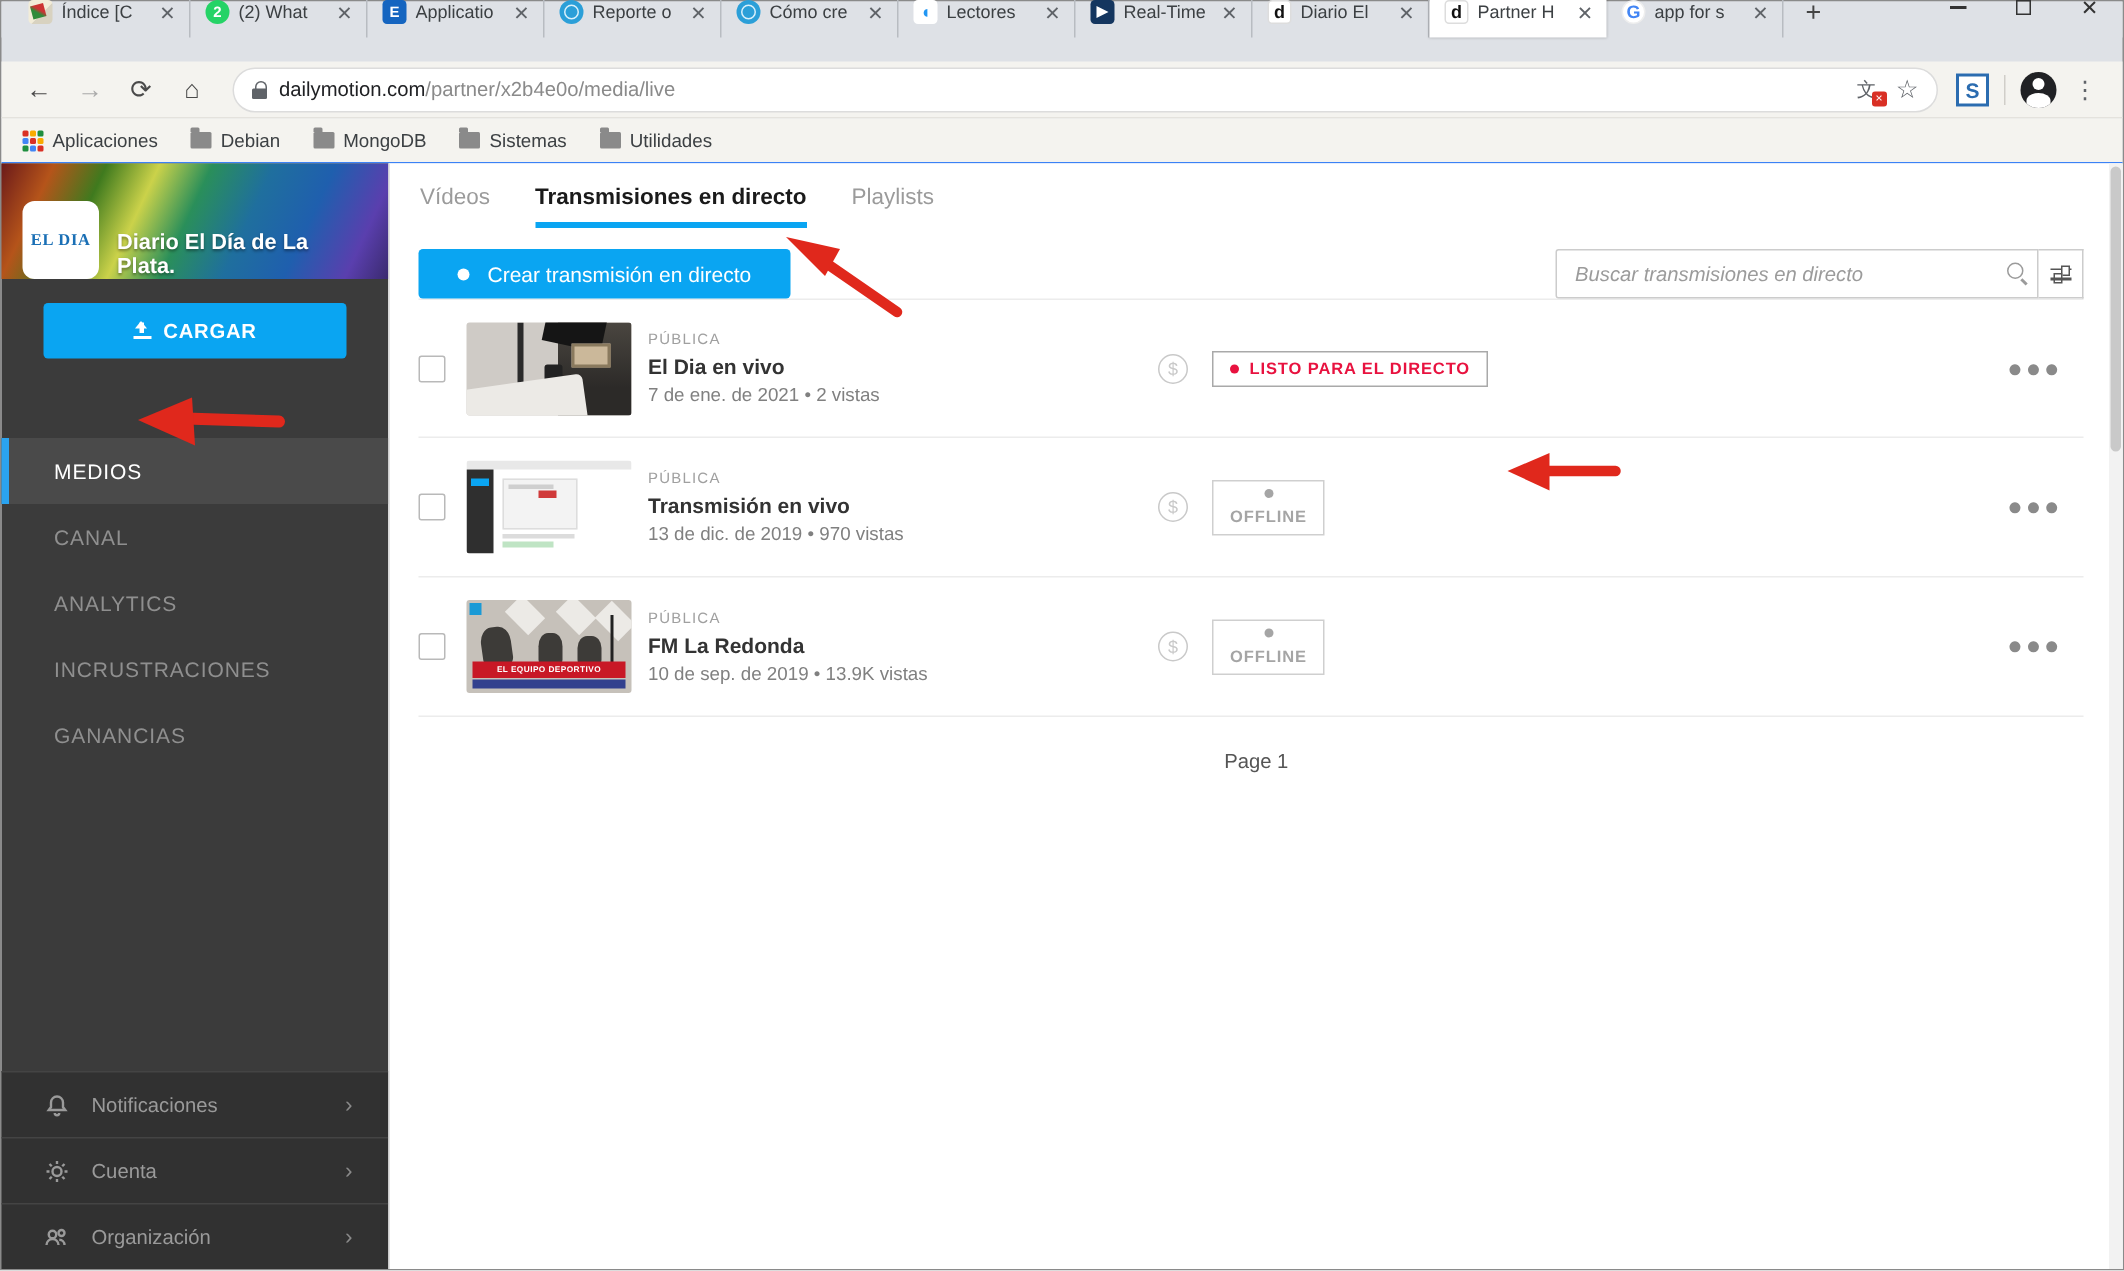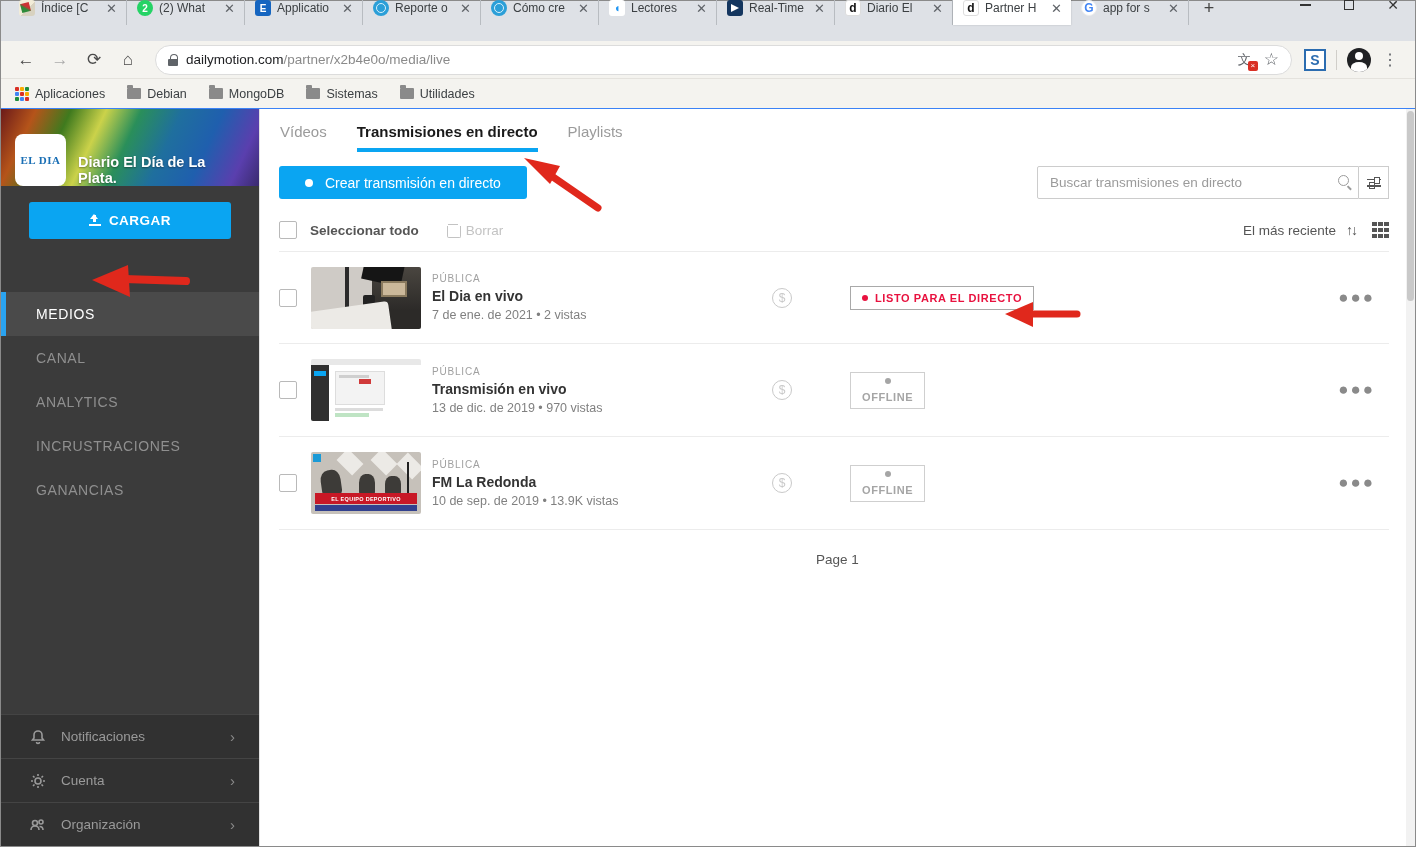--- a/index.html
+++ b/index.html
@@ -87,21 +87,21 @@
   .main { flex:1; position:relative; background:#fff; border-left:1px solid #e2e2e2; }
   .mtabs { display:flex; gap:30px; padding:14px 0 0 20px; }
   .mtab { font-size:15px; color:#9b9b9b; padding-bottom:12px; cursor:pointer; position:relative; }
   .mtab.active { color:#1a1a1a; font-weight:bold; }
   .mtab.active::after { content:""; position:absolute; left:0; right:0; bottom:0; height:4px; background:#0aa5f2; }
   .action-row { display:flex; align-items:flex-start; padding:14px 26px 0 19px; }
   .btn-create { height:33px; background:#0aa5f2; border:none; border-radius:3px; color:#fff; font-size:14px; padding:0 26px; display:flex; align-items:center; gap:12px; cursor:pointer; font-family:inherit; }
   .btn-create .dot { width:8px; height:8px; background:#fff; border-radius:50%; }
   .searchbar { margin-left:auto; display:flex; }
   .search-input-wrap { position:relative; width:322px; }
-  .search-input-wrap input { width:100%; height:33px; border:1px solid #ccc; border-radius:2px 0 0 2px; padding:0 34px 0 12px; font-size:13.5px; color:#333; font-family:inherit; outline:none; }
+  .search-input-wrap input { width:100%; height:33px; border:1px solid #ccc; border-radius:2px 0 0 2px; padding:0 34px 0 12px; font-size:13.5px; color:#333; font-family:inherit; outline:none;font-style:italic; }
   .search-input-wrap input::placeholder { color:#9b9b9b; }
   .mag { position:absolute; right:10px; top:9px; width:11px; height:11px; border:1.5px solid #9b9b9b; border-radius:50%; }
   .mag::after { content:""; position:absolute; right:-4px; bottom:-3px; width:5px; height:1.5px; background:#9b9b9b; transform:rotate(45deg); }
   .btn-filter { width:30px; height:33px; border:1px solid #ccc; border-left:none; background:#fff; display:flex; align-items:center; justify-content:center; cursor:pointer; }
   .sliders { width:14px; height:12px; position:relative; }
   .sliders::before, .sliders::after { content:""; position:absolute; left:0; right:0; height:1.6px; background:#555; }
   .sliders::before { top:2px; } .sliders::after { bottom:2px; }
   .sliders i::before, .sliders i::after { content:""; position:absolute; width:4px; height:5px; border:1.6px solid #555; background:#fff; }
   .sliders i::before { top:0; left:7px; } .sliders i::after { bottom:0; left:2px; }
 
@@ -120,21 +120,21 @@
   .media-list { padding:0 26px 0 19px; }
   .media-row { display:flex; align-items:center; height:93px; border-bottom:1px solid #ececec; }
   .media-row:first-child { border-top:1px solid #ececec; }
   .media-row .cb { margin-right:14px; }
   .thumb { width:110px; height:62px; border-radius:2px; position:relative; overflow:hidden; flex:0 0 110px; background:#cfcbc6; }
   .media-info { margin-left:11px; width:330px; }
   .vis { font-size:10px; color:#a0a0a0; letter-spacing:0.8px; }
   .mtitle { font-size:14px; font-weight:bold; color:#333; margin-top:4px; }
   .mmeta { font-size:12.5px; color:#808080; margin-top:4px; }
   .dollar { width:20px; height:20px; border:1.4px solid #c9c9c9; border-radius:50%; color:#c9c9c9; font-size:12px; display:flex; align-items:center; justify-content:center; margin:0 16px 0 10px; flex:0 0 20px; }
-  .status-badge { display:flex; align-items:center; gap:7px; border:1px solid #a9a9a9; padding:5px 11px; font-size:11px; font-weight:bold; letter-spacing:0.6px; white-space:nowrap;margin-left:42px; }
+  .status-badge { display:flex; align-items:center; gap:7px; border:1px solid #a9a9a9; padding:5px 11px; font-size:11px; font-weight:bold; letter-spacing:0.6px; white-space:nowrap; }
   .status-badge .sdot { width:6px; height:6px; border-radius:50%; }
   .status-ready { color:#e8123f; }
   .status-ready .sdot { background:#e8123f; }
   .status-offline { color:#a5a5a5; border-color:#cfcfcf;flex-direction:column; }
   .status-offline .sdot { background:#a5a5a5; }
   .row-kebab { margin-left:auto; color:#8a8a8a; font-size:17px; letter-spacing:2px; cursor:pointer; padding-right:14px; }
   .pagination { text-align:center; font-size:13.5px; color:#555; padding-top:22px; }
 
   
   .t1-dark { position:absolute; right:0; top:0; width:45%; height:100%; background:linear-gradient(180deg,#4a4640,#2c2a28 70%); }
@@ -373,43 +373,20 @@
           <div class="search-input-wrap">
             <input type="text" placeholder="Buscar transmisiones en directo" style="">
             <span class="mag"></span>
           </div>
           <div class="btn-filter">
             <span class="sliders"><i></i></span>
           </div>
         </div>
       </div>
 
-      <div class="select-row">
-        <div class="cb"></div>
-        <span class="lbl">Seleccionar todo</span>
-        <div class="delete-group">
-          <span class="trash"></span>
-          <span>Borrar</span>
-        </div>
-        <div class="sort-group">
-          <span>El más reciente</span>
-          <span class="sort-arrows">↑↓</span>
-          <span class="gridview">
-              <i></i>
-              <i></i>
-              <i></i>
-              <i></i>
-              <i></i>
-              <i></i>
-              <i></i>
-              <i></i>
-              <i></i>
-            </span>
-        </div>
-      </div>
 
       <div class="media-list">
 
         <div class="media-row">
           <div class="cb"></div>
           <div class="thumb">
             <span class="t1-dark"></span>
               <span class="t1-cam"></span>
               <span class="t1-win"></span>
             <span class="t1-pole"></span>

